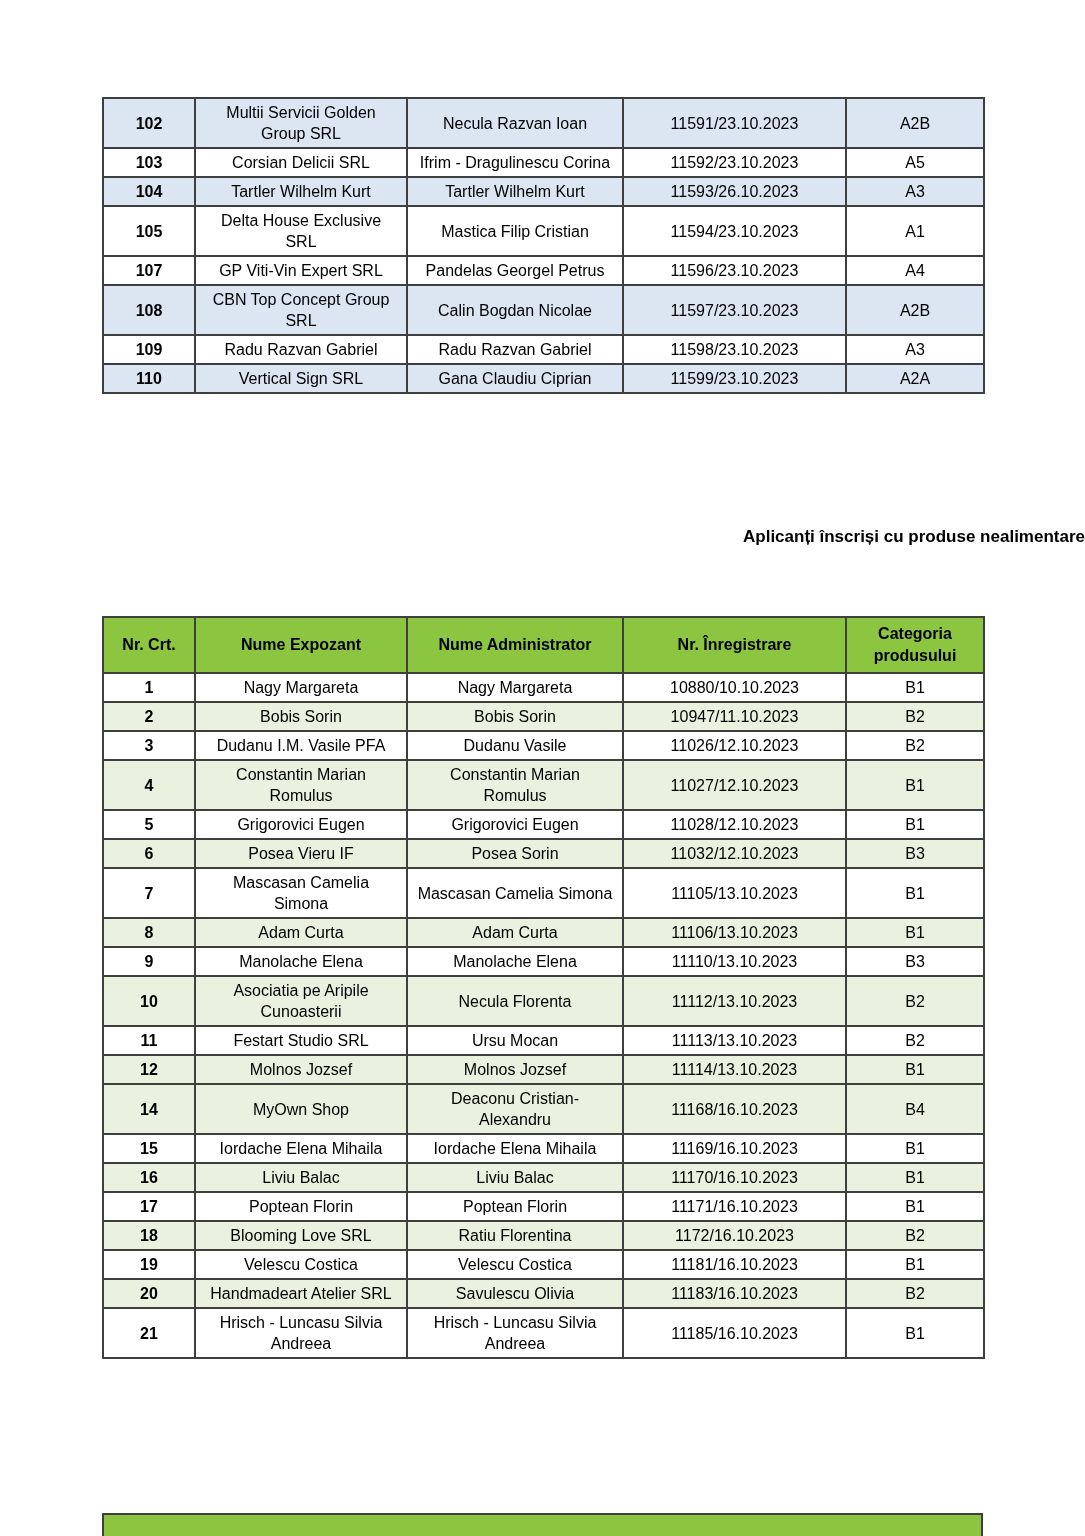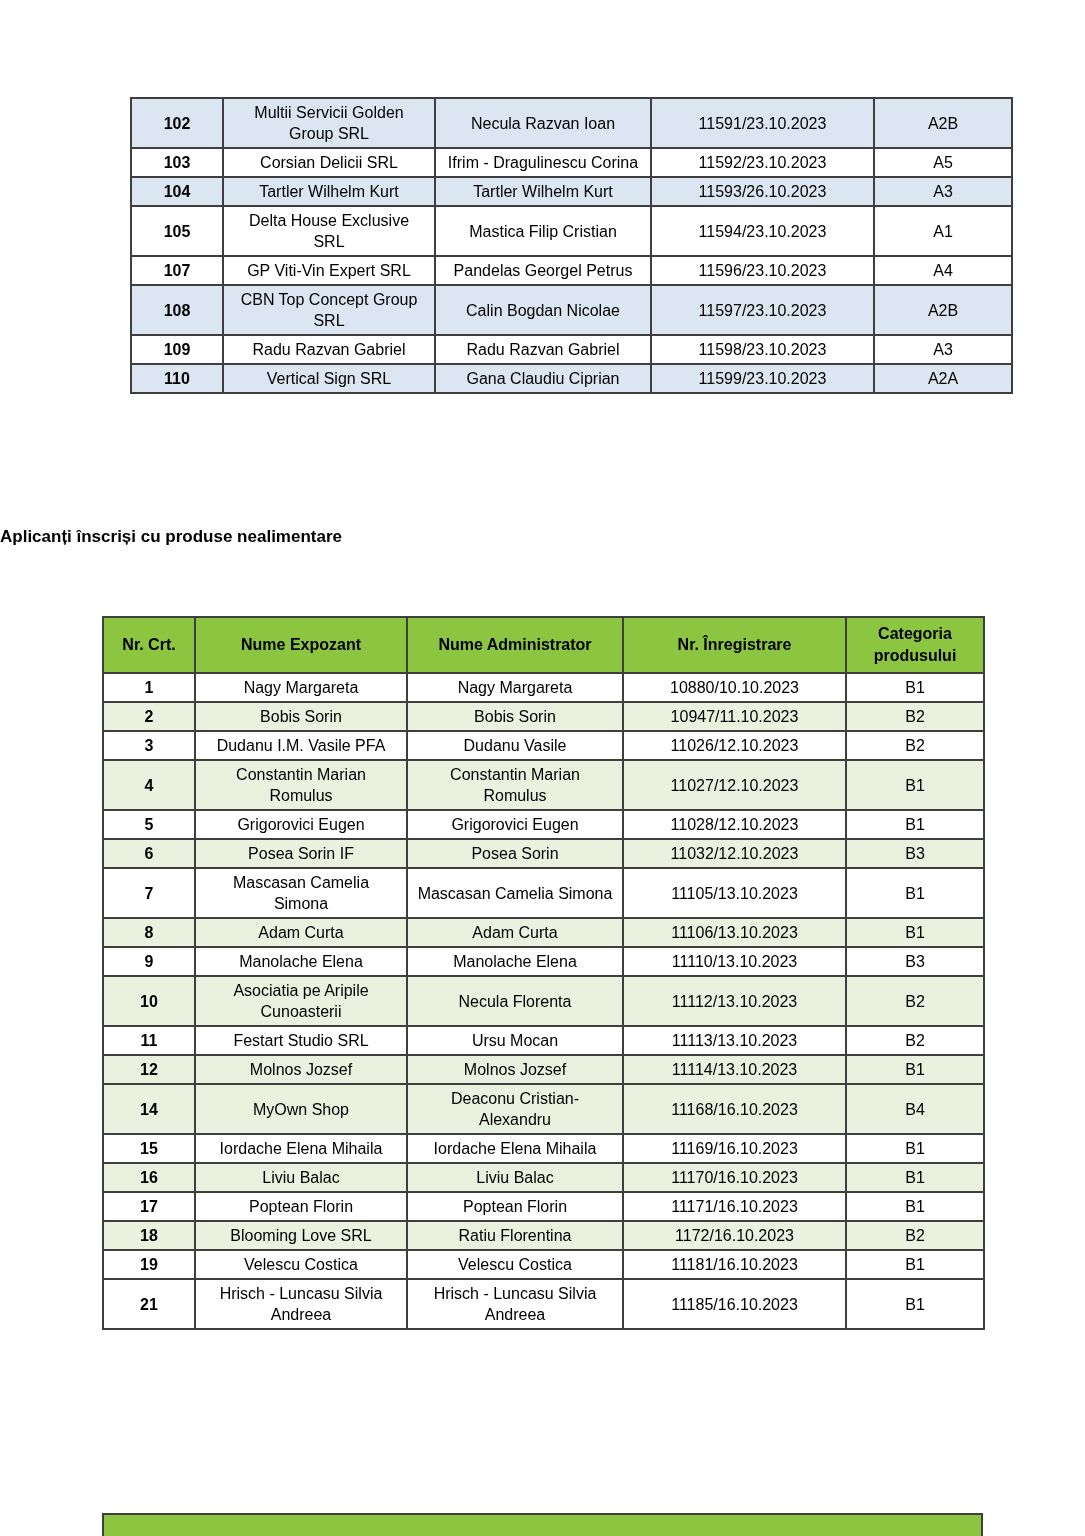--- a/index.html
+++ b/index.html
@@ -20,21 +20,21 @@
     font-family:"Liberation Sans", sans-serif;
     color:var(--text);
   }
   table{
     border-collapse:collapse;
     table-layout:fixed;
     width:881px;
     position:absolute;
     left:102px;
   }
-  #table-food{top:97px;margin-left:28px;}
+  #table-food{top:97px;}
   #table-nonfood{top:580px;margin-top:36px;}
   td,th{
     border:2px solid var(--border);
     text-align:center;
     vertical-align:middle;
     font-size:16px;
     line-height:21px;
     padding:3px 9px;
     overflow:hidden;
     word-wrap:break-word;
@@ -47,21 +47,21 @@
     line-height:22px;
     padding:3px 4px;
   }
   td.num{font-weight:bold;}
   tr.shaded-blue td{background:var(--row-blue);}
   tr.shaded-green td{background:var(--row-green);}
   .section-title{
     position:absolute;
     top:527px;left:0;
     width:100%;
-    text-align:left;
+    text-align:right;
     font-size:17px;
     font-weight:bold;
   }
   .next-header-partial{
     position:absolute;
     top:1513px;left:102px;
     width:881px;height:23px;
     background:var(--header-green);
     border:2px solid var(--border);
     border-bottom:none;
@@ -190,21 +190,21 @@
         </tr>
         <tr>
           <td class="num">5</td>
           <td>Grigorovici Eugen</td>
           <td>Grigorovici Eugen</td>
           <td>11028/12.10.2023</td>
           <td>B1</td>
         </tr>
         <tr class="shaded-green">
           <td class="num">6</td>
-          <td>Posea Sorin IF</td>
+          <td>Posea Vieru IF</td>
           <td>Posea Sorin</td>
           <td>11032/12.10.2023</td>
           <td>B3</td>
         </tr>
         <tr>
           <td class="num">7</td>
           <td>Mascasan Camelia Simona</td>
           <td>Mascasan Camelia Simona</td>
           <td>11105/13.10.2023</td>
           <td>B1</td>
@@ -279,20 +279,27 @@
           <td>1172/16.10.2023</td>
           <td>B2</td>
         </tr>
         <tr>
           <td class="num">19</td>
           <td>Velescu Costica</td>
           <td>Velescu Costica</td>
           <td>11181/16.10.2023</td>
           <td>B1</td>
         </tr>
+        <tr class="shaded-green">
+          <td class="num">20</td>
+          <td>Handmadeart Atelier SRL</td>
+          <td>Savulescu Olivia</td>
+          <td>11183/16.10.2023</td>
+          <td>B2</td>
+        </tr>
         <tr>
           <td class="num">21</td>
           <td>Hrisch - Luncasu Silvia Andreea</td>
           <td>Hrisch - Luncasu Silvia Andreea</td>
           <td>11185/16.10.2023</td>
           <td>B1</td>
         </tr>
       </tbody>
   </table>
 

